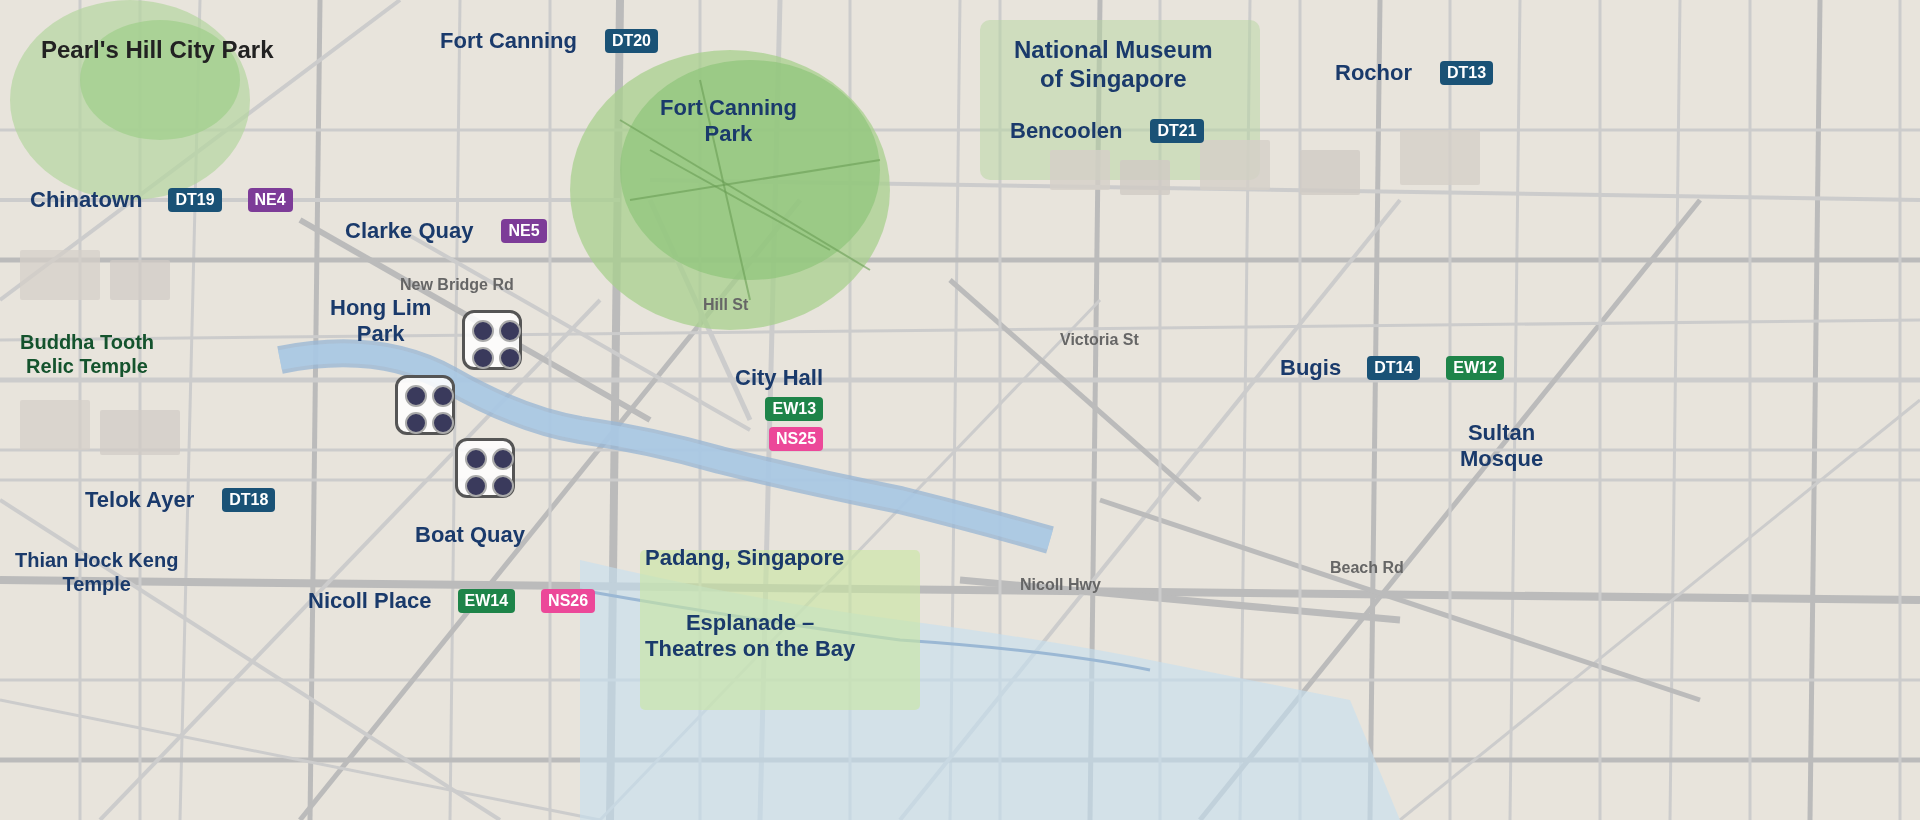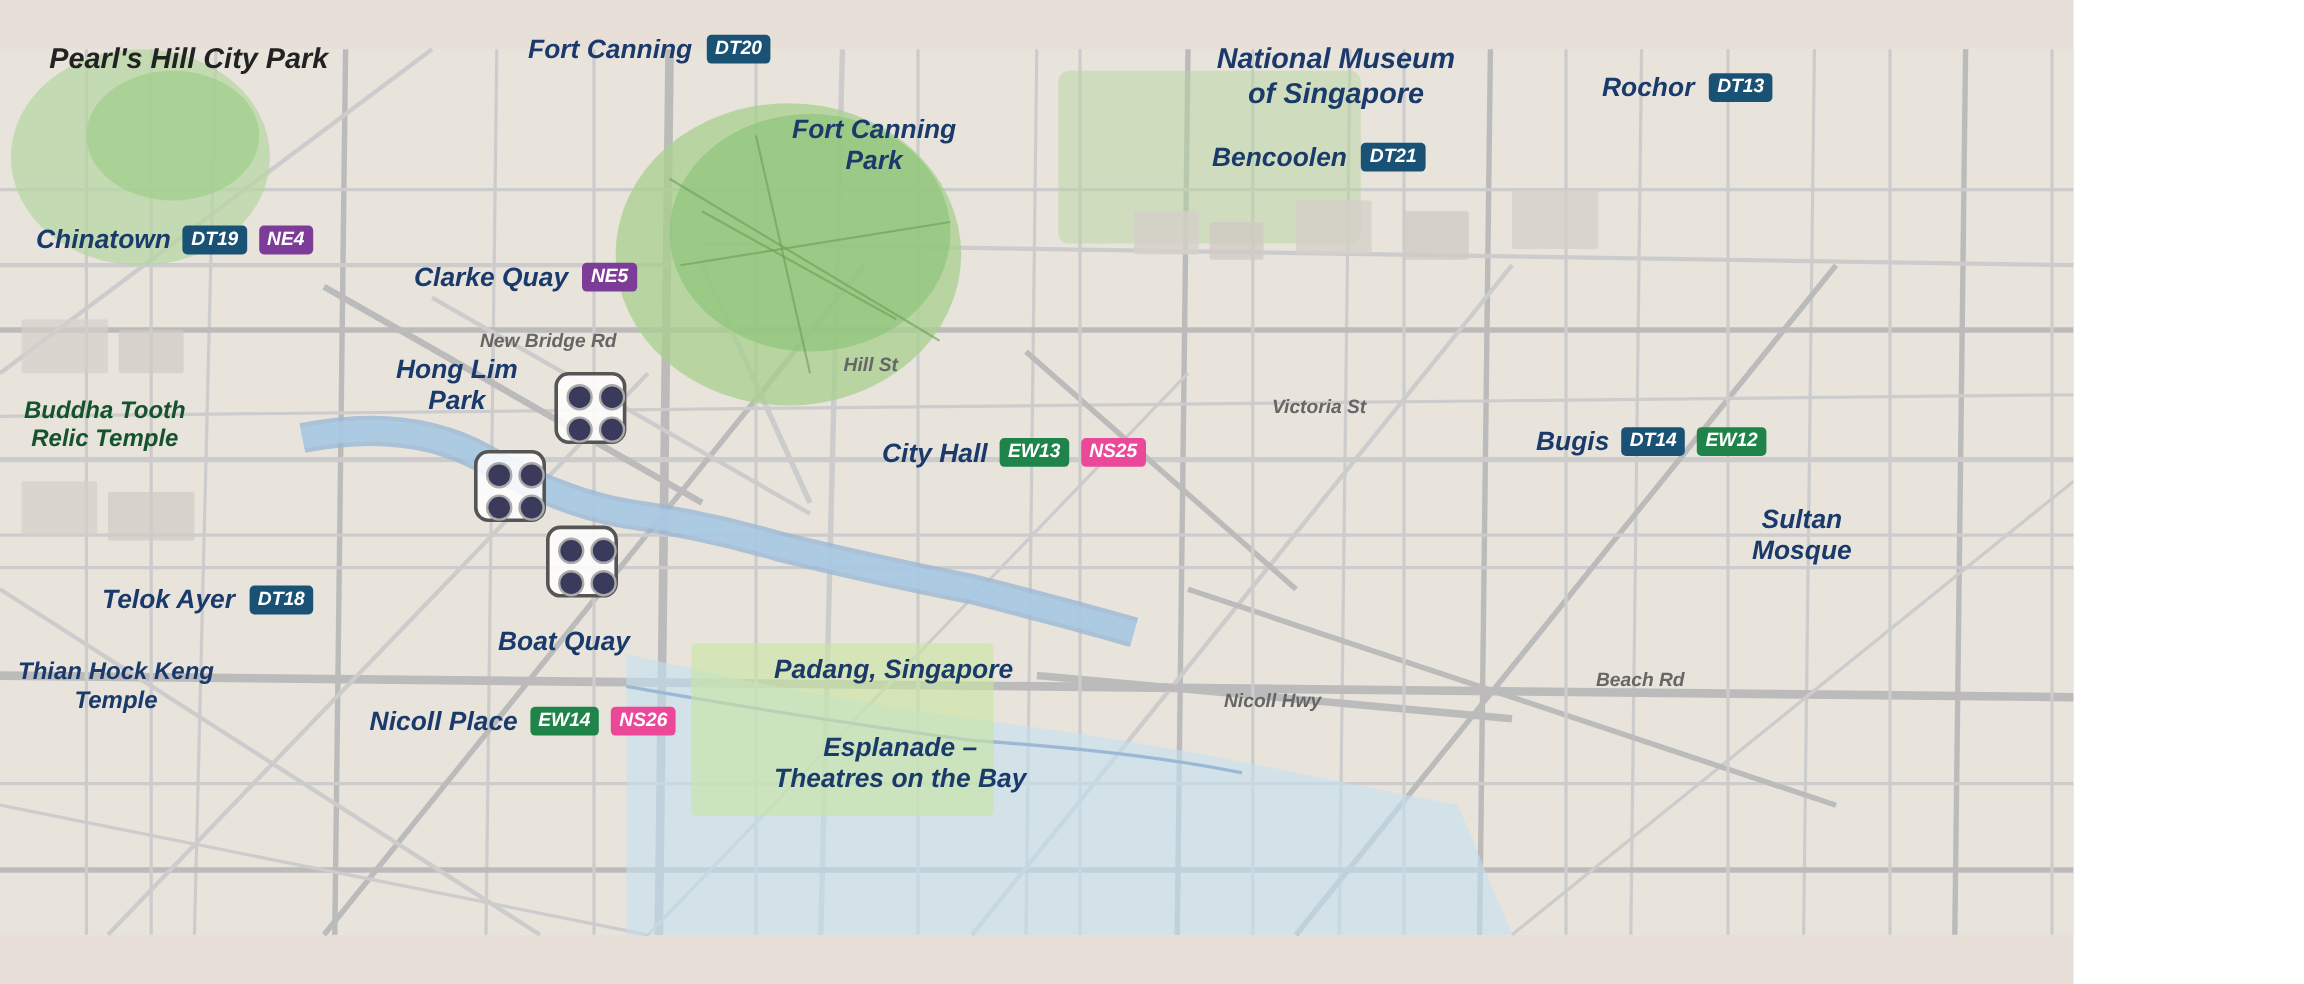--- a/index.html
+++ b/index.html
@@ -1,23 +1,22 @@
 <!DOCTYPE html>
 <html><head>
   <meta charset="utf-8">
   <style>
     * { margin: 0; padding: 0; box-sizing: border-box; }
     body { width: 1920px; height: 820px; overflow: hidden; font-family: 'Arial', sans-serif; }
 
     #map-container {
-      width: 1728px;
+      width: 1920px;
       height: 820px;
       position: relative;
       background-color: #e8e0d8;
-      font-style: italic;
     }
 
     
     #map-svg {
       position: absolute;
       top: 0; left: 0;
       width: 100%; height: 100%;
     }
 
     
@@ -41,21 +40,21 @@
       color: #444;
     }
 
     .station-badge {
       display: inline-block;
       color: white;
       font-size: 16px;
       font-weight: 700;
       padding: 3px 7px;
       border-radius: 4px;
-      margin-left: 4px;
+      margin-left: 20px;
       vertical-align: middle;
     }
 
     .badge-dt { background-color: #1a5276; }
     .badge-ne { background-color: #7d3c98; }
     .badge-ew { background-color: #1e8449; }
     .badge-ns { background-color: #ec4899; }
 
     
     .mrt-icon {
@@ -249,21 +248,21 @@
   </div>
 
   <div class="map-label" style="left:330px; top:295px; text-align:center;">
     <div class="place-name" style="color:#1a3a6b; font-size:22px; line-height:1.2;">Hong Lim<br>Park</div>
   </div>
 
   <div class="map-label" style="left:20px; top:330px; text-align:left;">
     <div class="place-name" style="color:#14532d; font-size:20px; line-height:1.2;">Buddha Tooth<br>Relic Temple</div>
   </div>
 
-  <div class="map-label" style="left:735px; top:365px; display:flex; align-items:flex-start; gap:6px;">
+  <div class="map-label" style="left:735px; top:365px; display:flex; align-items:flex-end; gap:6px;flex-direction:column;">
     <span class="place-name" style="color:#1a3a6b; font-size:22px;">City Hall</span>
     <span class="station-badge badge-ew">EW13</span>
     <span class="station-badge badge-ns">NS25</span>
   </div>
 
   <div class="map-label" style="left:1280px; top:355px; display:flex; align-items:center; gap:6px;">
     <span class="place-name" style="color:#1a3a6b; font-size:22px;">Bugis</span>
     <span class="station-badge badge-dt">DT14</span>
     <span class="station-badge badge-ew">EW12</span>
   </div>

